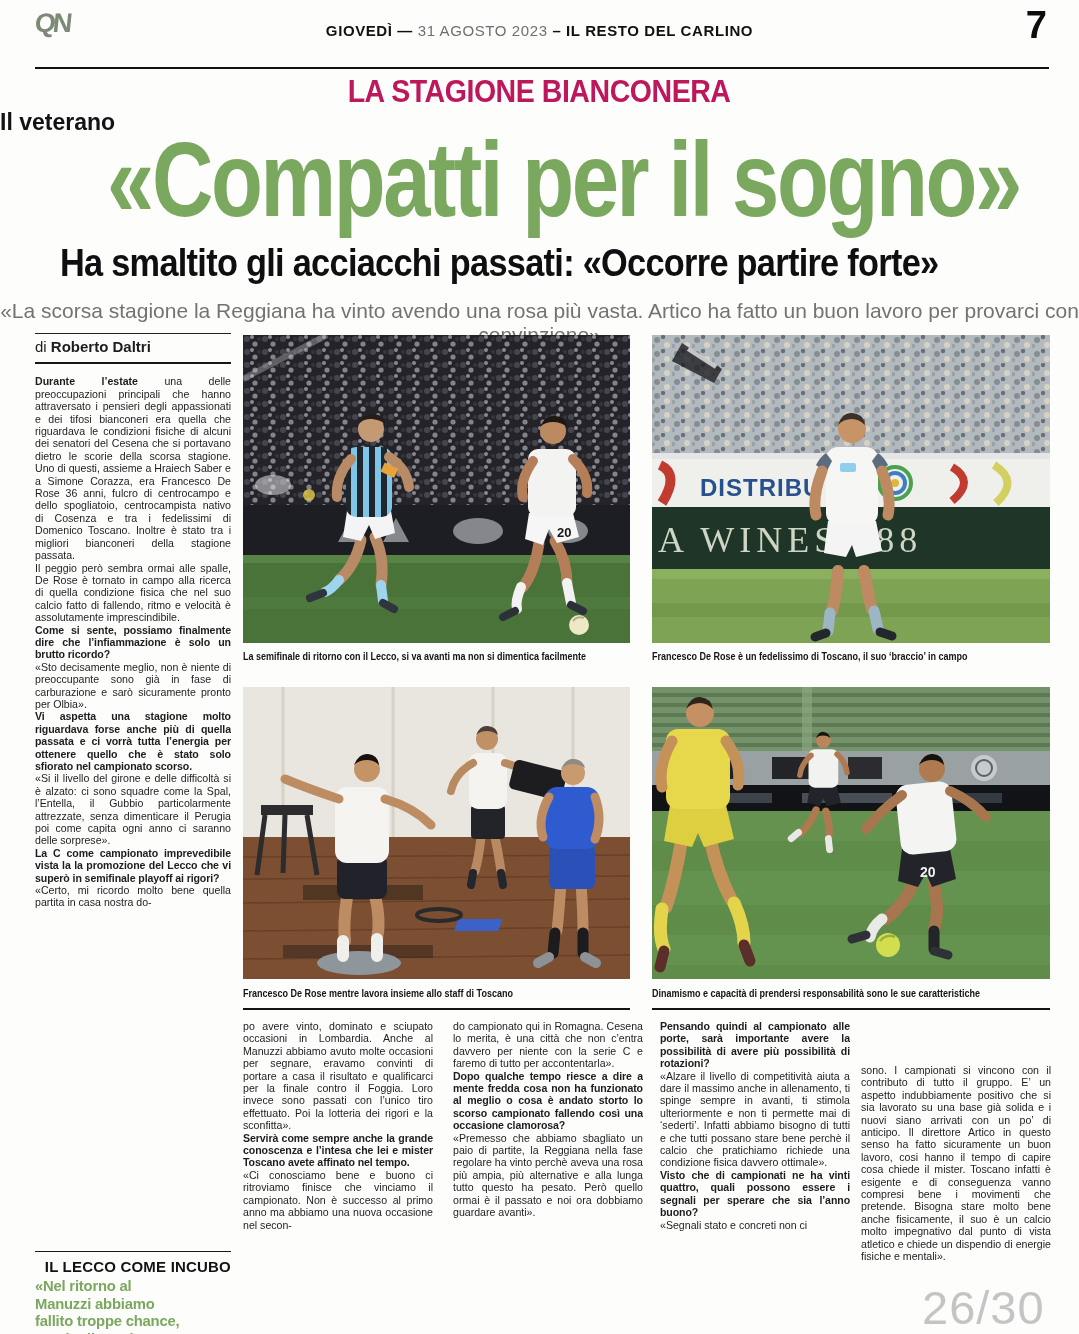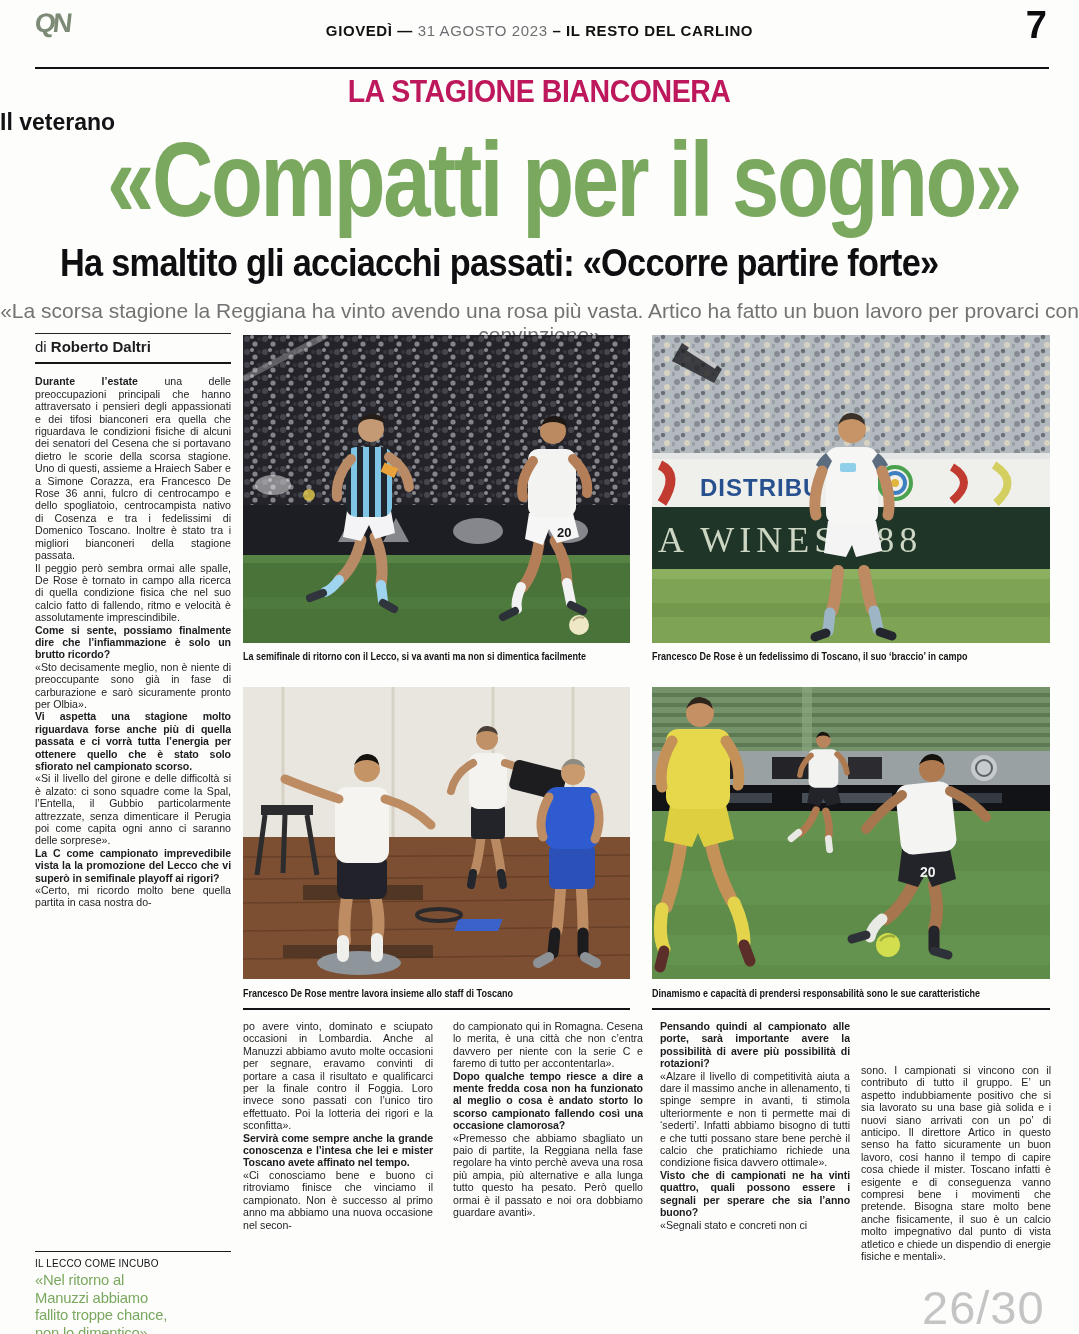--- a/index.html
+++ b/index.html
@@ -56,22 +56,22 @@
   #cap1{left:243px;top:651px;width:430px;}
   #cap2{left:652px;top:651px;width:442px;}
   #cap3{left:243px;top:988px;width:430px;}
   #cap4{left:652px;top:988px;width:442px;}
   .caprule{border-top:2px solid #131315;height:0;}
   #caprule1{left:243px;top:1008px;width:387px;}
   #caprule2{left:652px;top:1008px;width:398px;}
 
   
   .pullquote{left:35px;top:1251px;width:196px;border-top:1.5px solid #1a1a1c;padding-top:6px;}
-  .pq-kicker{font-size:10px;font-weight:normal;letter-spacing:.2px;color:#121214;}
-  .pq-line{font-size:14.8px;font-weight:normal;line-height:17.6px;color:#7aa85e;letter-spacing:-.2px;}
+  .pq-kicker{font-size:15px;font-weight:bold;letter-spacing:.2px;color:#121214;text-align:right;}
+  .pq-line{font-size:14.8px;font-weight:bold;line-height:17.6px;color:#7aa85e;letter-spacing:-.2px;}
   .pq-lines{margin-top:3px;}
 
   
   .watermark{left:922px;top:1280px;font-size:47px;color:#8d8d90;opacity:.5;letter-spacing:1px;}
 </style>
 </head>
 <body>
 
 <div id="page">
 

